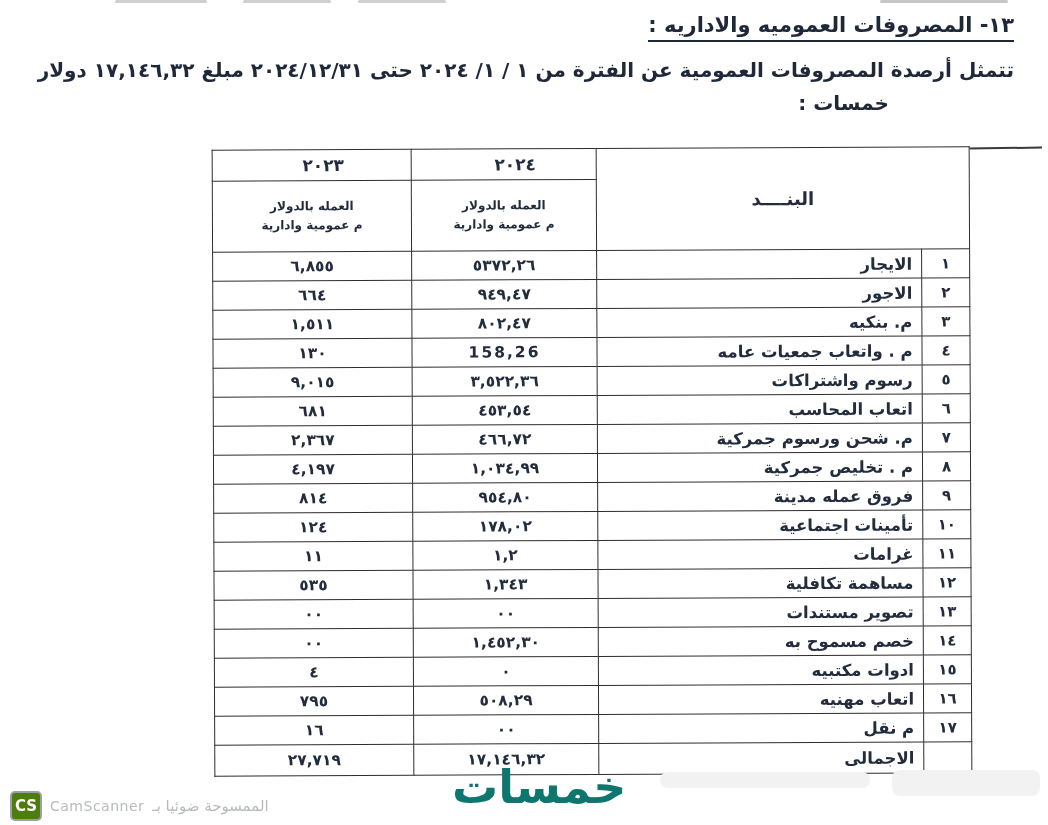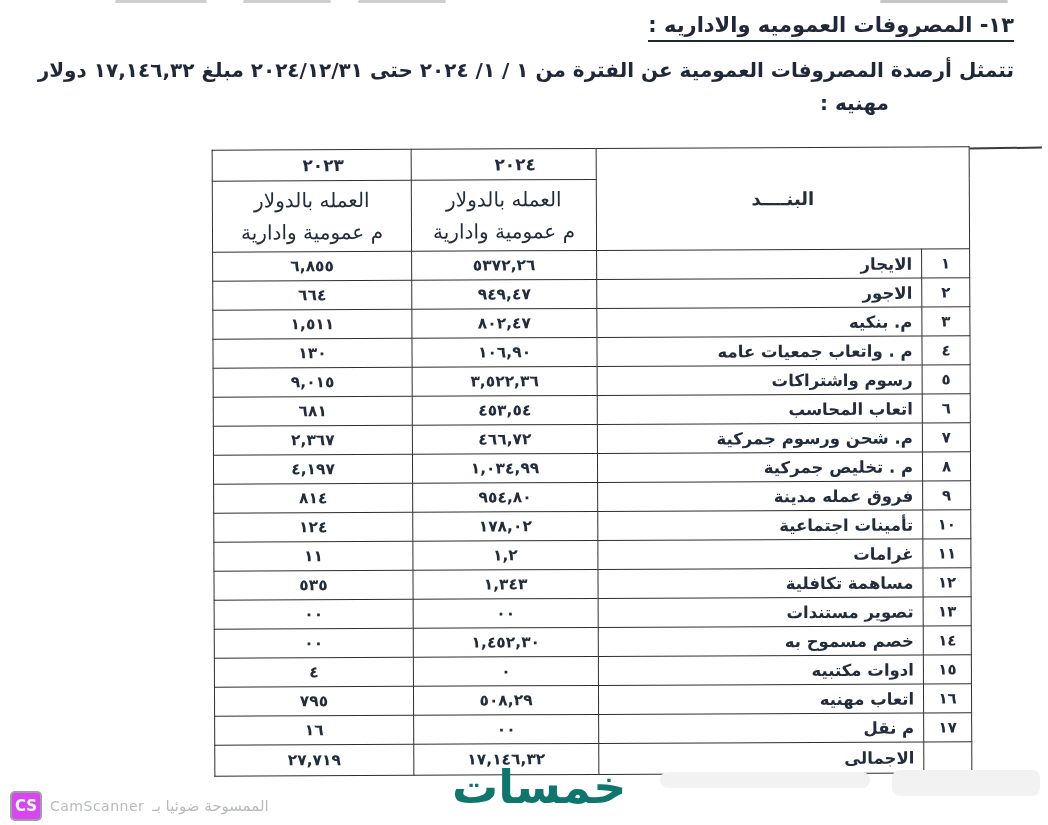--- a/index.html
+++ b/index.html
@@ -33,59 +33,59 @@
   col.c-item{width:325px;}
   col.c-v24{width:185px;}
   col.c-v23{width:199px;}
   th,td{
     border:1.5px solid #2e2e2e;
     font-weight:700;color:#222c3c;
     padding:0 6px;overflow:hidden;white-space:nowrap;
   }
   thead th{text-align:center;vertical-align:middle;}
   th.year{height:30px;font-size:17px;letter-spacing:4px;padding-left:29px;}
-  th.hdr-labels{height:70px;font-size:20px;line-height:1.6;font-weight:400;}
+  th.hdr-labels{height:70px;font-size:12px;line-height:1.6;font-weight:700;}
   th.hdr-item{font-size:18px;}
   tbody td{height:28px;font-size:16.5px;}
   td.cell-num{text-align:center;font-size:15px;}
   td.cell-item{text-align:right;padding-right:9px;}
   td.cell-val{text-align:center;letter-spacing:2px;font-size:15.5px;}
   tr.total-row td{height:30px;}
   .line-ext{position:absolute;left:968px;top:147px;width:74px;height:2px;background:#3a3a3a;transform:rotate(-0.6deg);}
   
   .watermark{
     position:absolute;left:452px;top:760px;direction:rtl;
     font-size:46px;font-weight:700;color:#0f766e;letter-spacing:1px;
   }
   .footer{
     position:absolute;left:10px;top:789px;height:34px;
     display:flex;align-items:center;gap:8px;direction:ltr;
   }
   .cs-badge{
-    width:32px;height:30px;border-radius:5px;background:#d946ef;
+    width:32px;height:30px;border-radius:5px;background:#4d7c0f;
     color:#ffffff;font-size:15px;font-weight:700;
     display:flex;align-items:center;justify-content:center;
     border:2px solid #9da0a2;box-sizing:border-box;
   }
   .cs-brand{font-size:14px;color:#b7babc;font-weight:400;letter-spacing:0.5px;}
   .cs-arabic{font-size:15px;color:#b7babc;direction:rtl;}
 </style>
 </head>
 <body>
 
 <div class="top-dash" style="left:115px;width:92px;"></div>
 <div class="top-dash" style="left:243px;width:88px;"></div>
 <div class="top-dash" style="left:358px;width:88px;"></div>
 <div class="top-dash" style="left:880px;width:128px;background:#c6c6c6;"></div>
 
 <div class="title">١٣- المصروفات العموميه والاداريه :</div>
 
 <div class="para">
   <span>تتمثل أرصدة المصروفات العمومية عن الفترة من ١ / ١/ ٢٠٢٤ حتى ٢٠٢٤/١٢/٣١ مبلغ ١٧,١٤٦,٣٢ دولار</span>
-  <span class="line2">مهنيه :</span>
+  <span class="line2">خمسات :</span>
 </div>
 
 <div class="line-ext"></div>
 
 <div class="tbl-wrap">
   <table>
     <colgroup>
       <col class="c-num">
         <col class="c-item">
         <col class="c-v24">
@@ -123,21 +123,21 @@
   </tr>
         <tr>
     <td class="cell-num">٣</td>
     <td class="cell-item">م. بنكيه</td>
     <td class="cell-val">٨٠٢,٤٧</td>
     <td class="cell-val">١,٥١١</td>
   </tr>
         <tr>
     <td class="cell-num">٤</td>
     <td class="cell-item">م . واتعاب جمعيات عامه</td>
-    <td class="cell-val">١٠٦,٩٠</td>
+    <td class="cell-val">158,26</td>
     <td class="cell-val">١٣٠</td>
   </tr>
         <tr>
     <td class="cell-num">٥</td>
     <td class="cell-item">رسوم واشتراكات</td>
     <td class="cell-val">٣,٥٢٢,٣٦</td>
     <td class="cell-val">٩,٠١٥</td>
   </tr>
         <tr>
     <td class="cell-num">٦</td>

